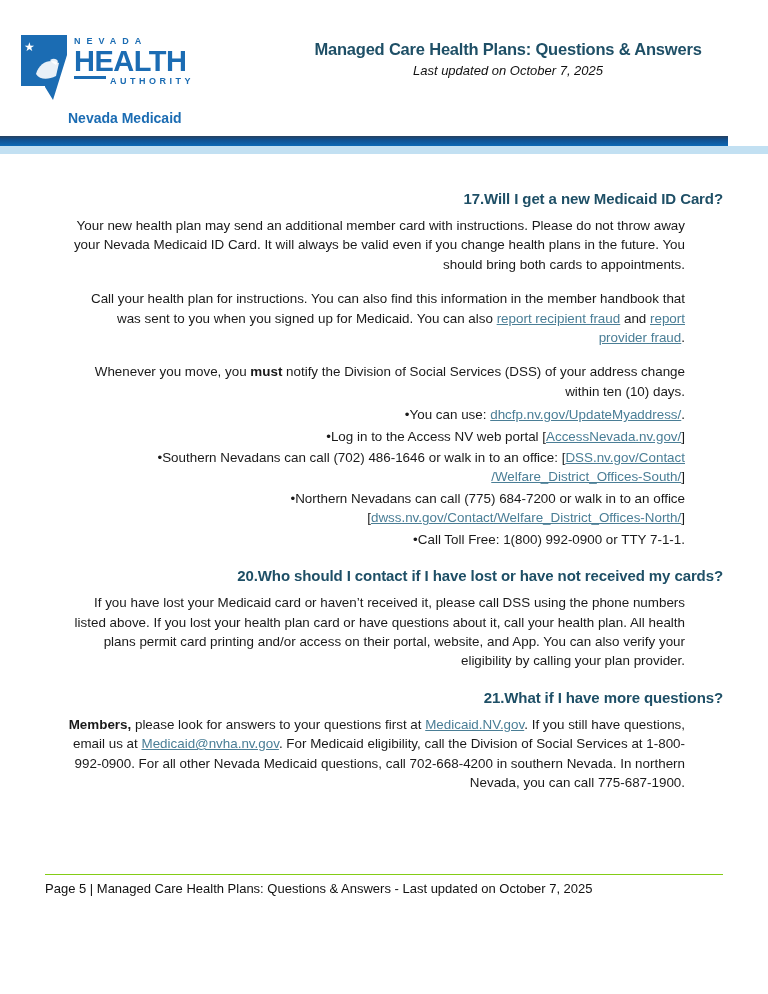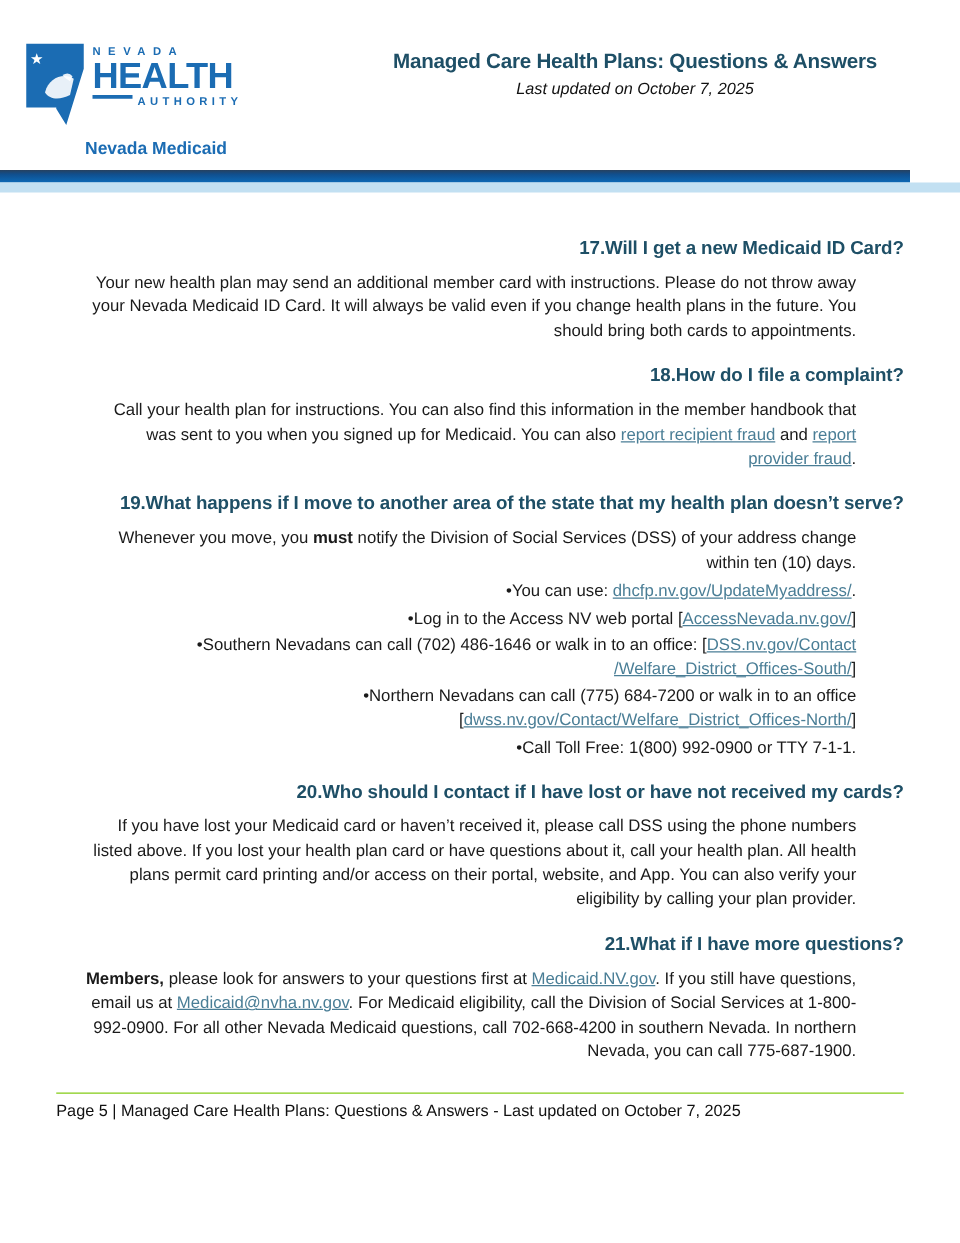--- a/index.html
+++ b/index.html
@@ -91,26 +91,24 @@
     <div class="bar-light"></div>
   </div>
 
   <div class="content">
 
     <h2 class="q-heading"><span class="q-num">17.</span><span>Will I get a new Medicaid ID Card?</span></h2>
     <div class="answer">
         <div class="p para"><span>Your new health plan may send an additional member card with instructions. Please do not throw away your Nevada Medicaid ID Card. It will always be valid even if you change health plans in the future. You should bring both cards to appointments.</span></div>
       </div>
 
-    <h2 class="q-heading"><span class="q-num">18.</span><span>How do I file a complaint?</span></h2>
     <div class="answer">
         <div class="p para"><span>Call your health plan for instructions. You can also find this information in the member handbook that was sent to you when you signed up for Medicaid. You can also </span><a class="lnk" href="#">report recipient fraud</a><span> and </span><a class="lnk" href="#">report provider fraud</a><span>.</span></div>
       </div>
 
-    <h2 class="q-heading"><span class="q-num">19.</span><span>What happens if I move to another area of the state that my health plan doesn’t serve?</span></h2>
     <div class="answer">
         <div class="p para-indent"><span>Whenever you move, you </span><span class="b">must</span><span> notify the Division of Social Services (DSS) of your address change within ten (10) days.</span></div>
         <div class="p bullet"><span class="bullet-glyph">•</span><span>You can use: </span><a class="lnk" href="#">dhcfp.nv.gov/UpdateMyaddress/</a><span>.</span></div>
         <div class="p bullet"><span class="bullet-glyph">•</span><span>Log in to the Access NV web portal [</span><a class="lnk" href="#">AccessNevada.nv.gov/</a><span>]</span></div>
         <div class="p bullet"><span class="bullet-glyph">•</span><span>Southern Nevadans can call (702) 486-1646 or walk in to an office: [</span><a class="lnk" href="#">DSS.nv.gov/Contact /Welfare_District_Offices-South/</a><span>]</span></div>
         <div class="p bullet"><span class="bullet-glyph">•</span><span>Northern Nevadans can call (775) 684-7200 or walk in to an office [</span><a class="lnk" href="#">dwss.nv.gov/Contact/Welfare_District_Offices-North/</a><span>]</span></div>
         <div class="p bullet"><span class="bullet-glyph">•</span><span>Call Toll Free: 1(800) 992-0900 or TTY 7-1-1.</span></div>
       </div>
 
     <h2 class="q-heading"><span class="q-num">20.</span><span>Who should I contact if I have lost or have not received my cards?</span></h2>

